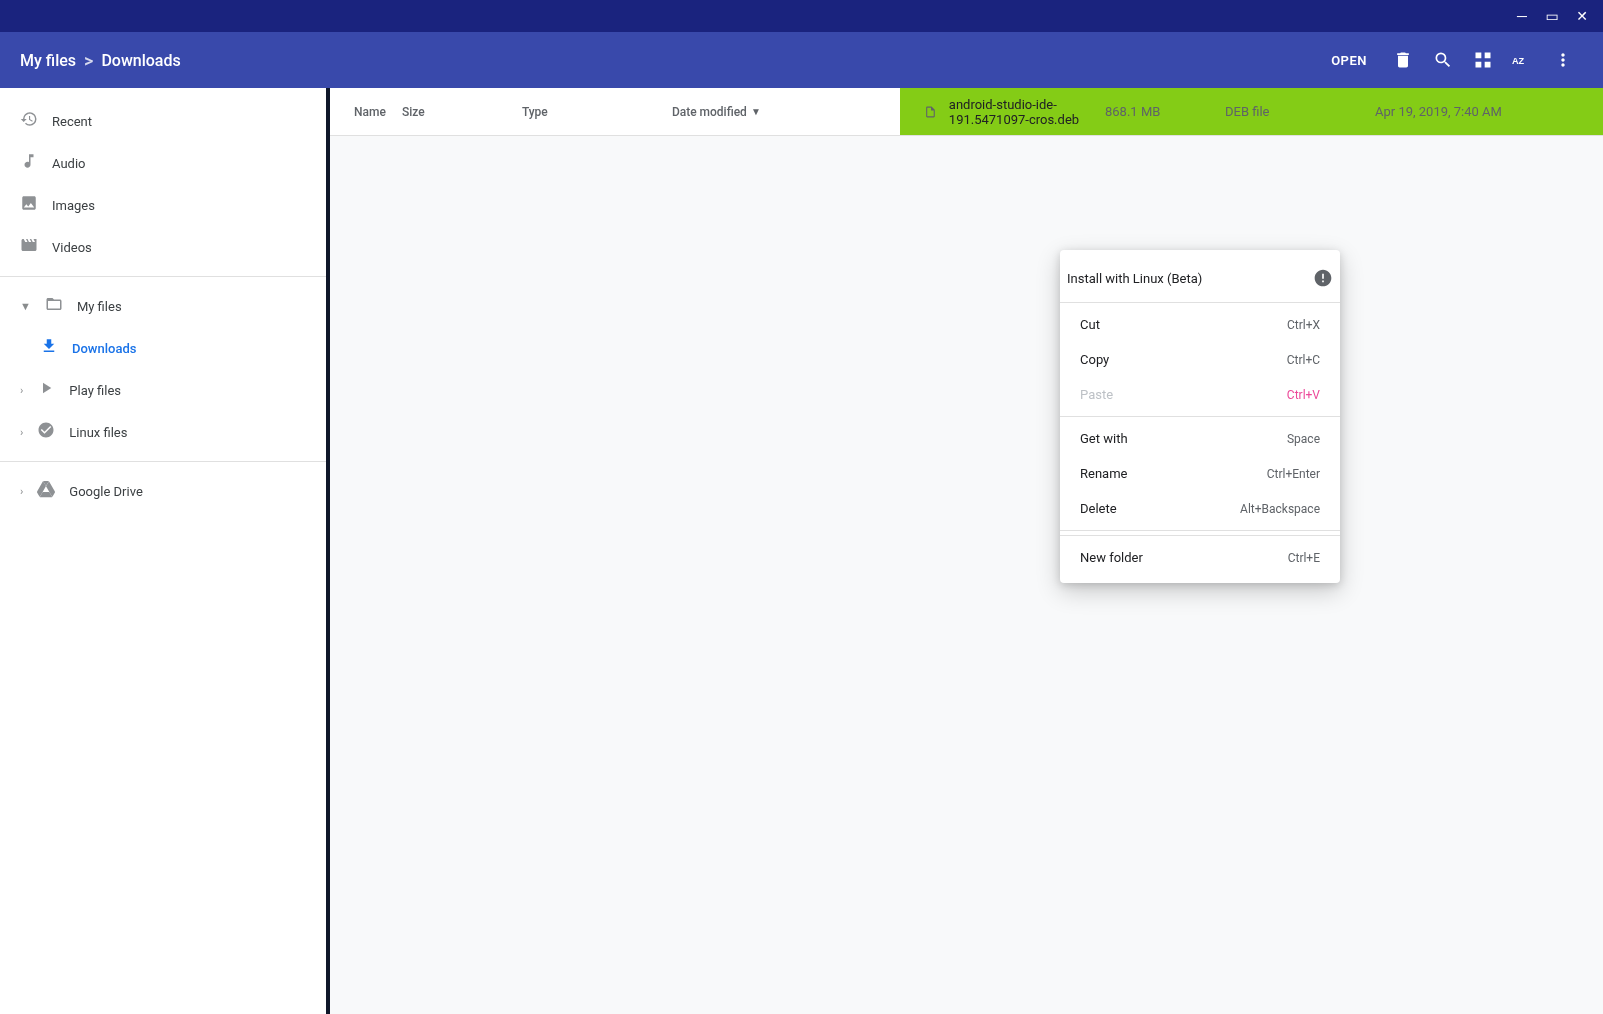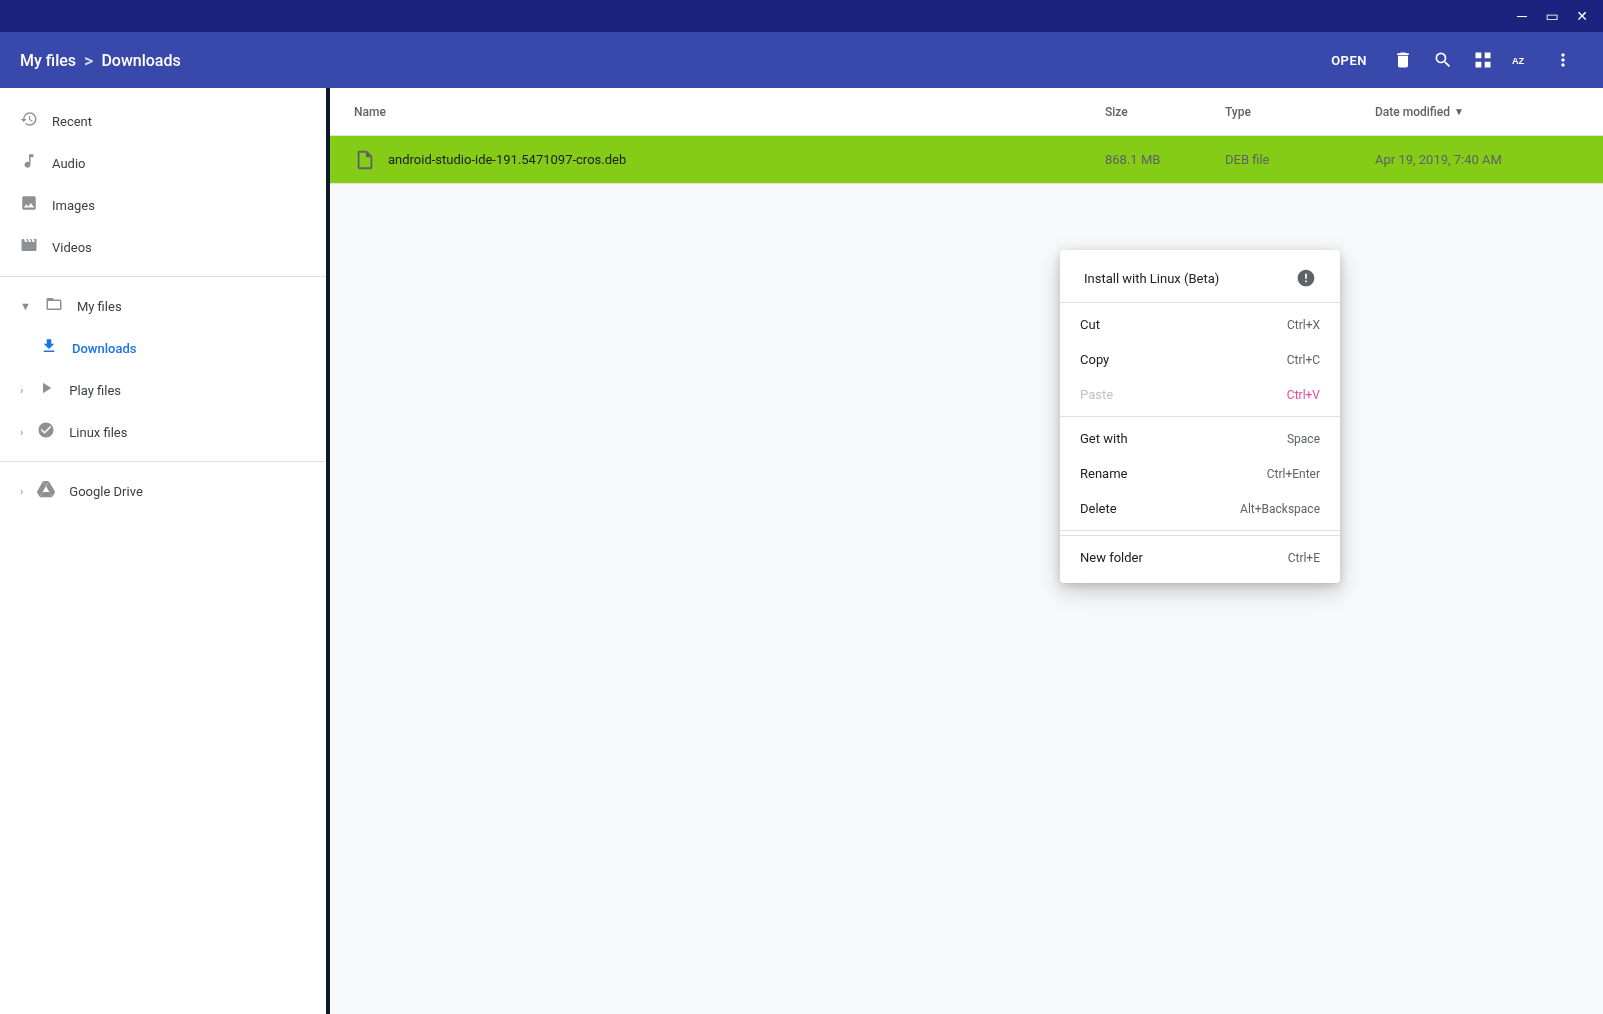--- a/index.html
+++ b/index.html
@@ -89,21 +89,20 @@
     .sidebar-item-icon { font-size: 16px; opacity: 0.7; }
     .sidebar-item.active .sidebar-item-icon { opacity: 1; color: #1a73e8; }
     .sidebar-divider { height: 1px; background: #e0e0e0; margin: 8px 0; }
     .sidebar-item-indent { padding-left: 40px; }
     .chevron { font-size: 11px; opacity: 0.6; }
 
     
     .content {
       flex: 1;
       display: flex;
-      flex-direction: column;
       background: #f8f9fa;
       position: relative;
     }
 
     
     .table-header {
       display: grid;
       grid-template-columns: 1fr 120px 150px 220px;
       padding: 0 16px;
       height: 48px;
@@ -160,21 +159,21 @@
       color: #202124;
     }
     .ctx-item.disabled { color: #bdc1c6; cursor: default; }
     .ctx-shortcut { color: #5f6368; font-size: 12px; }
     .ctx-item.disabled .ctx-shortcut { color: #ec4899; }
     .ctx-divider { height: 1px; background: #e0e0e0; margin: 4px 0; }
     .ctx-install {
       display: flex;
       align-items: center;
       justify-content: space-between;
-      padding: 10px 24px;
+      padding: 10px 7px;
       cursor: pointer;
       font-size: 13px;
       color: #202124;
       font-weight: 400;
     }
   </style>
 </head>
 <body>
 
 <div class="titlebar">

